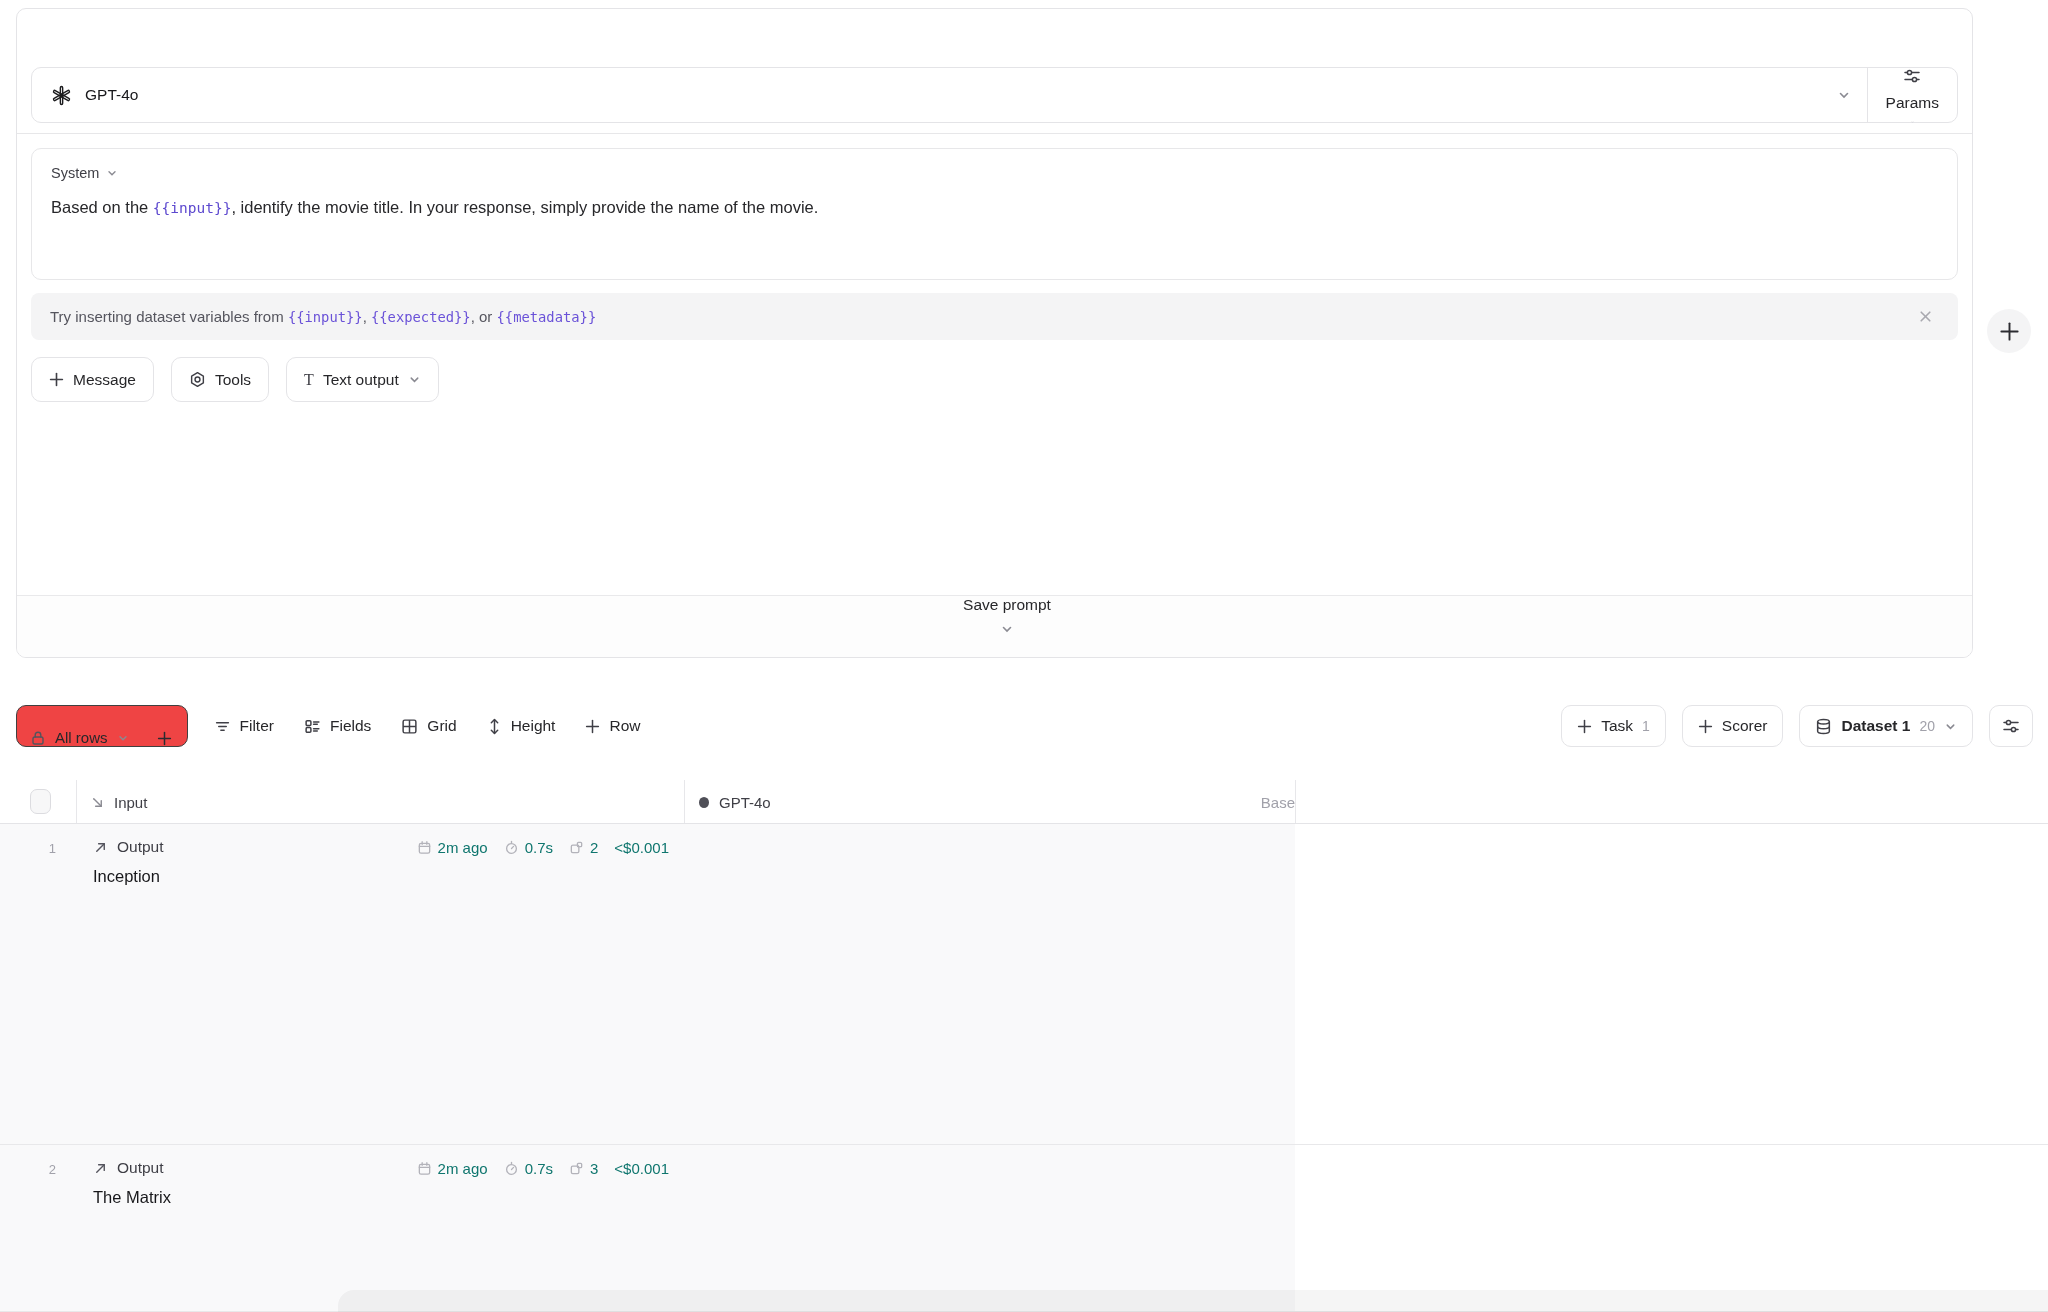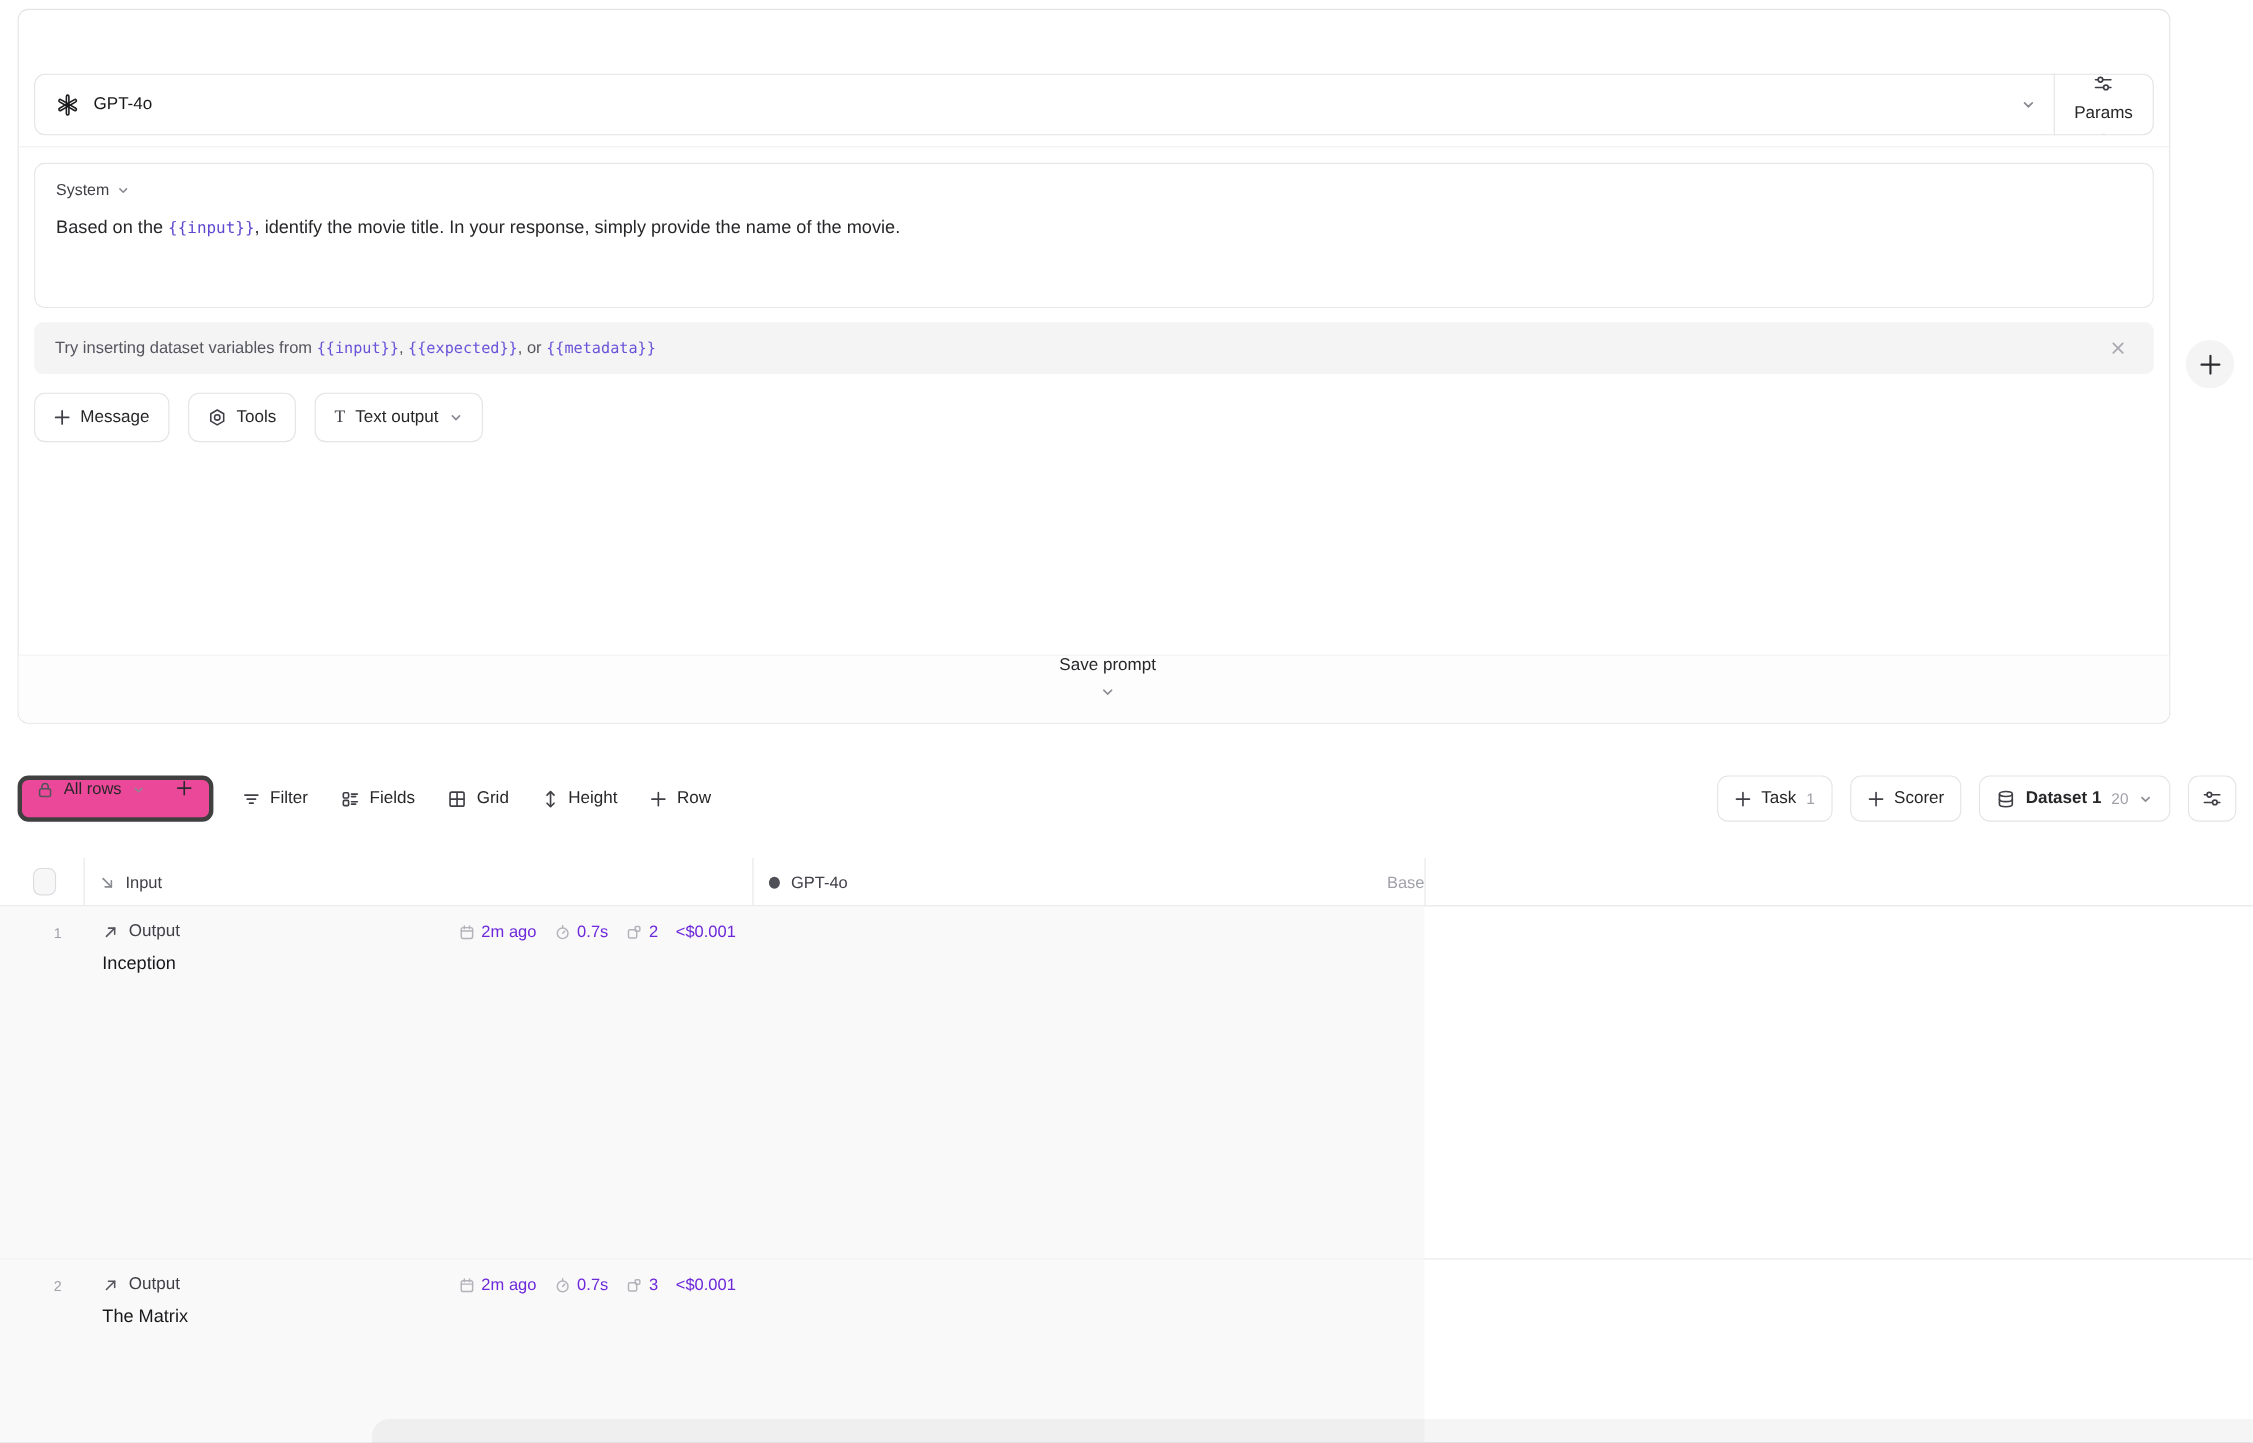--- a/index.html
+++ b/index.html
@@ -50,21 +50,21 @@
               display:flex; align-items:center; padding-left:25px; gap:8px; border-radius:0 0 9px 9px; cursor:pointer;flex-direction:column; }
   .save-label { font-size:15.5px; font-weight:500; color:#27272a; }
 
   .add-task-btn { position:absolute; left:1987px; top:309px; width:44px; height:44px; border-radius:50%;
                   background:#f4f4f5; display:flex; align-items:center; justify-content:center; cursor:pointer; }
 
   
   .grid-toolbar { position:absolute; left:0; right:0; top:700px; height:52px;
                   display:flex; align-items:center; justify-content:space-between; padding:0 15px 0 16px; }
   .tb-left { display:flex; align-items:center; gap:22px; }
-  .seg-control { display:flex; align-items:flex-start; border:4px solid #404040; border-radius:10px; height:42px; background:#ec4899; }
+  .seg-control { display:flex; align-items:flex-end; border:1px solid #404040; border-radius:10px; height:42px; background:#ef4444; }
   .seg-a { display:flex; align-items:center; gap:9px; padding:0 13px; cursor:pointer; }
   .seg-label { font-size:15px; font-weight:500; color:#27272a; }
   .seg-div { width:1px; background:#e4e4e7; }
   .seg-b { width:44px; display:flex; align-items:center; justify-content:center; cursor:pointer; }
   .tb-btn { display:flex; align-items:center; gap:9px; padding:8px 4px; font-size:15.5px; font-weight:500; color:#27272a;
             background:transparent; border:none; cursor:pointer; font-family:inherit; }
   .tb-right { display:flex; align-items:center; gap:16px; }
   .tb-box { display:flex; align-items:center; gap:9px; height:42px; padding:0 15px;
             border:1px solid #e4e4e7; border-radius:10px; background:#fff; font-size:15.5px; font-weight:500; color:#27272a; cursor:pointer; }
   .count { font-size:14px; color:#a1a1aa; font-weight:400; }
@@ -87,21 +87,21 @@
   .row-1 { height:321px; }
   .row-2 { height:167px; }
   .row-main { position:absolute; left:0; top:0; bottom:0; width:1295px; background:#f9f9fa; display:flex; }
   .cell-num { width:76px; padding-top:17px; text-align:right; padding-right:20px;
               font-size:13px; color:#a1a1aa; }
   .cell-input { width:608px; padding:15px 26px 0 21px; font-size:16.5px; color:#27272a; line-height:1.42; }
   .cell-output { width:611px; padding:14px 18px 0 17px; display:flex; flex-direction:column; }
   .out-head { display:flex; align-items:center; justify-content:space-between; }
   .out-left { display:flex; align-items:center; gap:9px; }
   .out-label { font-size:15.5px; font-weight:500; color:#3f3f46; }
-  .meta { display:flex; align-items:center; gap:16px; font-size:15px; color:#6d28d9; }
+  .meta { display:flex; align-items:center; gap:16px; font-size:15px; color:#0f766e; }
   .meta-item { display:flex; align-items:center; gap:6px; }
   .out-value { margin-top:11px; font-size:16.5px; color:#18181b; }
 
   .bottom-sheet-shadow { position:absolute; left:338px; right:0; bottom:0; height:22px;
                          background:rgba(20,20,22,0.045); border-top-left-radius:16px; }
   svg { display:block; }
 </style>
 </head>
 <body>
 

